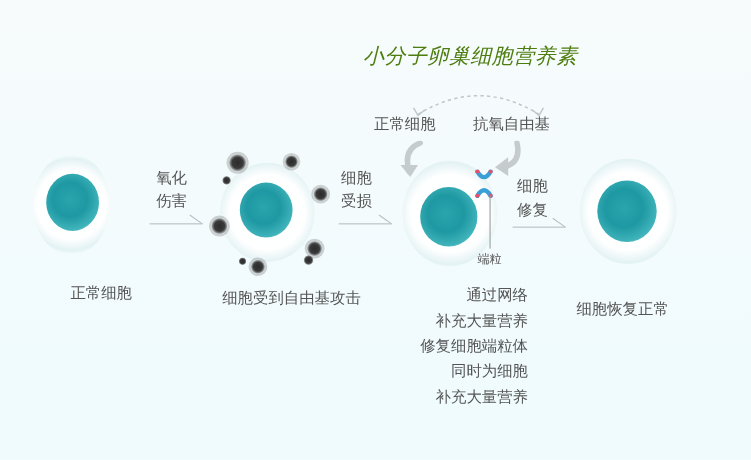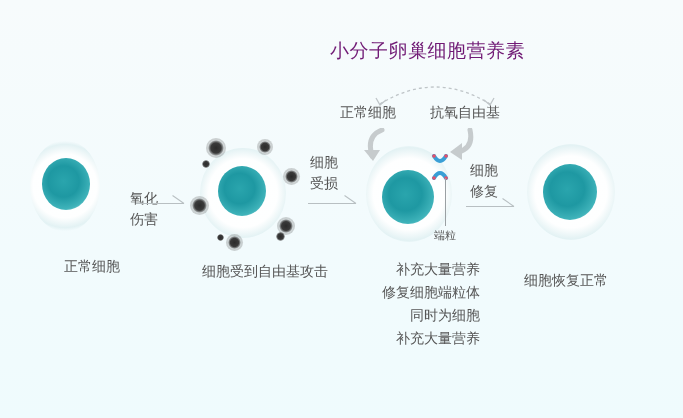--- a/index.html
+++ b/index.html
@@ -3,21 +3,21 @@
   <meta charset="utf-8">
   <style>
     html, body { margin:0; padding:0; }
     body {
       width:683px; height:418px; overflow:hidden; position:relative;
       background: linear-gradient(180deg, #f7fbfc 0%, #f2fbfd 60%, #effbfd 100%);
       font-family: "DejaVu Sans", "Liberation Sans", sans-serif;
       color:#555;
     }
     .abs { position:absolute; }
-    .title { left:330px; top:38px; font-size:19px; color:#701a75; letter-spacing:0.5px; white-space:nowrap; }
+    .title { left:330px; top:38px; font-size:19px; color:#4d7c0f; letter-spacing:0.5px; white-space:nowrap;font-style:italic; }
     .lbl { font-size:14px; color:#555; white-space:nowrap; }
     .lbl2 { font-size:14px; color:#555; line-height:21px; }
     .center { text-align:right; }
     .cell {
       position:absolute; border-radius:50%;
       background: radial-gradient(circle at 50% 50%, rgba(255,255,255,0.95) 55%, rgba(220,238,240,0.7) 72%, rgba(240,248,250,0) 78%);
     }
     .nucleus {
       position:absolute; border-radius:50%;
       background: radial-gradient(circle at 45% 45%, #2aa5ad 0%, #1e98a2 40%, #3fb3ba 70%, rgba(120,205,210,0.6) 90%, rgba(160,220,225,0) 100%);
@@ -50,21 +50,21 @@
 <svg class="abs" style="left:448px;top:128px;" width="34" height="36">
   <path d="M 22 2 Q 26 20 10 24" fill="none" stroke="#c6cbcd" stroke-width="5" stroke-linecap="round"></path>
   <path d="M 14 15 L 2 24 L 14 32 Z" fill="#c6cbcd"></path>
 </svg>
 
 <div class="cell" style="left:30px;top:140px;width:70px;height:92px;">
   <div class="nucleus" style="left:12px;top:18px;width:48px;height:52px;"></div>
 </div>
 <div class="abs lbl" style="left:64px;top:258px;">正常细胞</div>
 
-<div class="abs lbl2" style="left:130px;top:152px;margin-top:36px;">
+<div class="abs lbl2" style="left:142px;top:152px;">
   <div>氧化</div>
   <div>伤害</div>
 </div>
 <div class="arrow-line" style="left:136px;top:203px;width:48px;"></div>
 <div class="arrow-tip" style="left:170px;top:203px;"></div>
 
 <div class="cell" style="left:200px;top:148px;width:86px;height:90px;">
   <div class="nucleus" style="left:18px;top:18px;width:48px;height:50px;"></div>
 </div>
 <div class="virus spiky" style="left:208px;top:140px;width:16px;height:16px;"></div>
@@ -94,20 +94,21 @@
   <path d="M 4 2 Q 10 12 16 2" fill="none" stroke="#3a9fd6" stroke-width="4" stroke-linecap="round"></path>
   <path d="M 4 24 Q 10 14 16 24" fill="none" stroke="#3a9fd6" stroke-width="4" stroke-linecap="round"></path>
   <circle cx="4" cy="2" r="1.8" fill="#e8506a"></circle>
   <circle cx="16" cy="2" r="1.8" fill="#e8506a"></circle>
   <circle cx="4" cy="24" r="1.8" fill="#e8506a"></circle>
   <circle cx="16" cy="24" r="1.8" fill="#e8506a"></circle>
 </svg>
 <div class="abs" style="left:445px;top:178px;width:1px;height:48px;background:#9aa0a3;"></div>
 <div class="abs" style="left:434px;top:228px;font-size:11px;color:#555;">端粒</div>
 <div class="abs lbl2 center" style="left:340px;top:258px;width:140px;line-height:23px;">
+  <div>通过网络</div>
   <div>补充大量营养</div>
   <div>修复细胞端粒体</div>
   <div>同时为细胞</div>
   <div>补充大量营养</div>
 </div>
 
 <div class="abs lbl2" style="left:470px;top:160px;">
   <div>细胞</div>
   <div>修复</div>
 </div>

